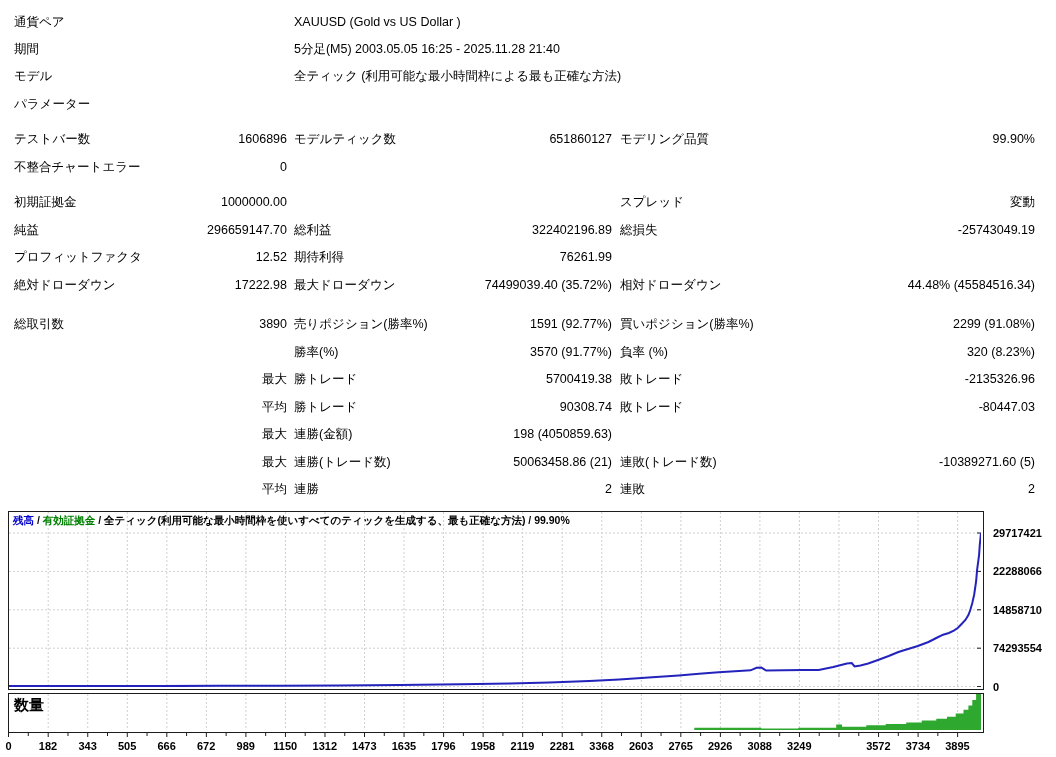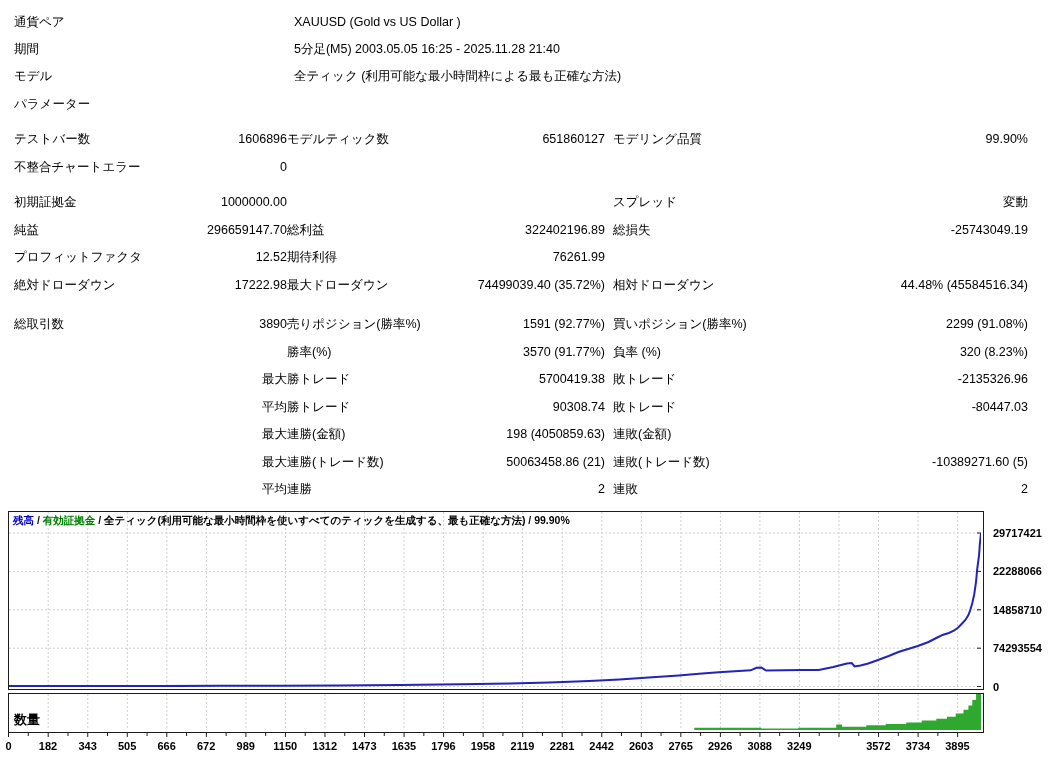--- a/index.html
+++ b/index.html
@@ -8,33 +8,33 @@
     font-family:"Liberation Sans","DejaVu Sans",sans-serif;color:#000;
     overflow:hidden;font-size:12.5px;
   }
   .meta-row{position:absolute;left:14px;height:16px;line-height:16px;white-space:nowrap;}
   .meta-label{display:inline-block;width:280px;}
   .meta-value{display:inline-block;}
   #stats-rows{position:absolute;left:14px;top:126px;width:1021px;}
   .stat-row{display:flex;height:27.5px;line-height:27.5px;white-space:nowrap;}
   .stat-row .c0{width:160px;}
   .stat-row .c1{width:113px;text-align:right;}
-  .stat-row .c2{width:182px;}
+  .stat-row .c2{width:182px;margin-left:7px;}
   .stat-row .c3{width:136px;text-align:right;}
   .stat-row .c4{width:200px;margin-left:8px;}
   .stat-row .c5{width:215px;text-align:right;}
   .panel{position:absolute;background:#fff;border:1px solid #1c1c1c;}
   #main-chart{left:8px;top:511px;width:974px;height:177px;}
   #volume-chart{left:8px;top:693px;width:974px;height:38px;}
   #chart-legend{
     position:absolute;left:4px;top:2px;font-size:10.5px;font-weight:bold;
     white-space:nowrap;z-index:3;letter-spacing:0px;
   }
   #volume-title{
-    position:absolute;left:5px;top:17px;font-size:13px;font-weight:bold;z-index:3;
+    position:absolute;left:5px;top:2px;font-size:15px;font-weight:bold;z-index:3;
   }
   .ylabel{
     position:absolute;left:993px;width:62px;height:12px;line-height:12px;
     font-size:11px;font-weight:bold;text-align:left;white-space:nowrap;
   }
   .xlabel{
     position:absolute;width:44px;height:12px;line-height:12px;top:740px;
     font-size:11px;font-weight:bold;text-align:center;white-space:nowrap;
   }
   svg{position:absolute;left:0;top:0;}
@@ -134,21 +134,20 @@
       <span class="c2">勝トレード</span>
       <span class="c3">90308.74</span>
       <span class="c4">敗トレード</span>
       <span class="c5">-80447.03</span>
     </div>
     <div class="stat-row">
       <span class="c0"></span>
       <span class="c1">最大</span>
       <span class="c2">連勝(金額)</span>
       <span class="c3">198 (4050859.63)</span>
-      <span class="c4">連敗(金額)</span>
     </div>
     <div class="stat-row">
       <span class="c0"></span>
       <span class="c1">最大</span>
       <span class="c2">連勝(トレード数)</span>
       <span class="c3">50063458.86 (21)</span>
       <span class="c4">連敗(トレード数)</span>
       <span class="c5">-10389271.60 (5)</span>
     </div>
     <div class="stat-row">
@@ -298,21 +297,21 @@
 <span class="xlabel" style="left: 184.2px;">672</span>
 <span class="xlabel" style="left: 223.74px;">989</span>
 <span class="xlabel" style="left: 263.28px;">1150</span>
 <span class="xlabel" style="left: 302.82px;">1312</span>
 <span class="xlabel" style="left: 342.36px;">1473</span>
 <span class="xlabel" style="left: 381.9px;">1635</span>
 <span class="xlabel" style="left: 421.44px;">1796</span>
 <span class="xlabel" style="left: 460.98px;">1958</span>
 <span class="xlabel" style="left: 500.52px;">2119</span>
 <span class="xlabel" style="left: 540.06px;">2281</span>
-<span class="xlabel" style="left: 579.6px;">2442</span>
+<span class="xlabel" style="left: 579.6px;">3368</span>
 <span class="xlabel" style="left: 619.14px;">2603</span>
 <span class="xlabel" style="left: 658.68px;">2765</span>
 <span class="xlabel" style="left: 698.22px;">2926</span>
 <span class="xlabel" style="left: 737.76px;">3088</span>
 <span class="xlabel" style="left: 777.3px;">3249</span>
 <span class="xlabel" style="left: 816.84px; margin-top: 36px;">3411</span>
 <span class="xlabel" style="left: 856.38px;">3572</span>
 <span class="xlabel" style="left: 895.92px;">3734</span>
 <span class="xlabel" style="left: 935.46px;">3895</span>
 

